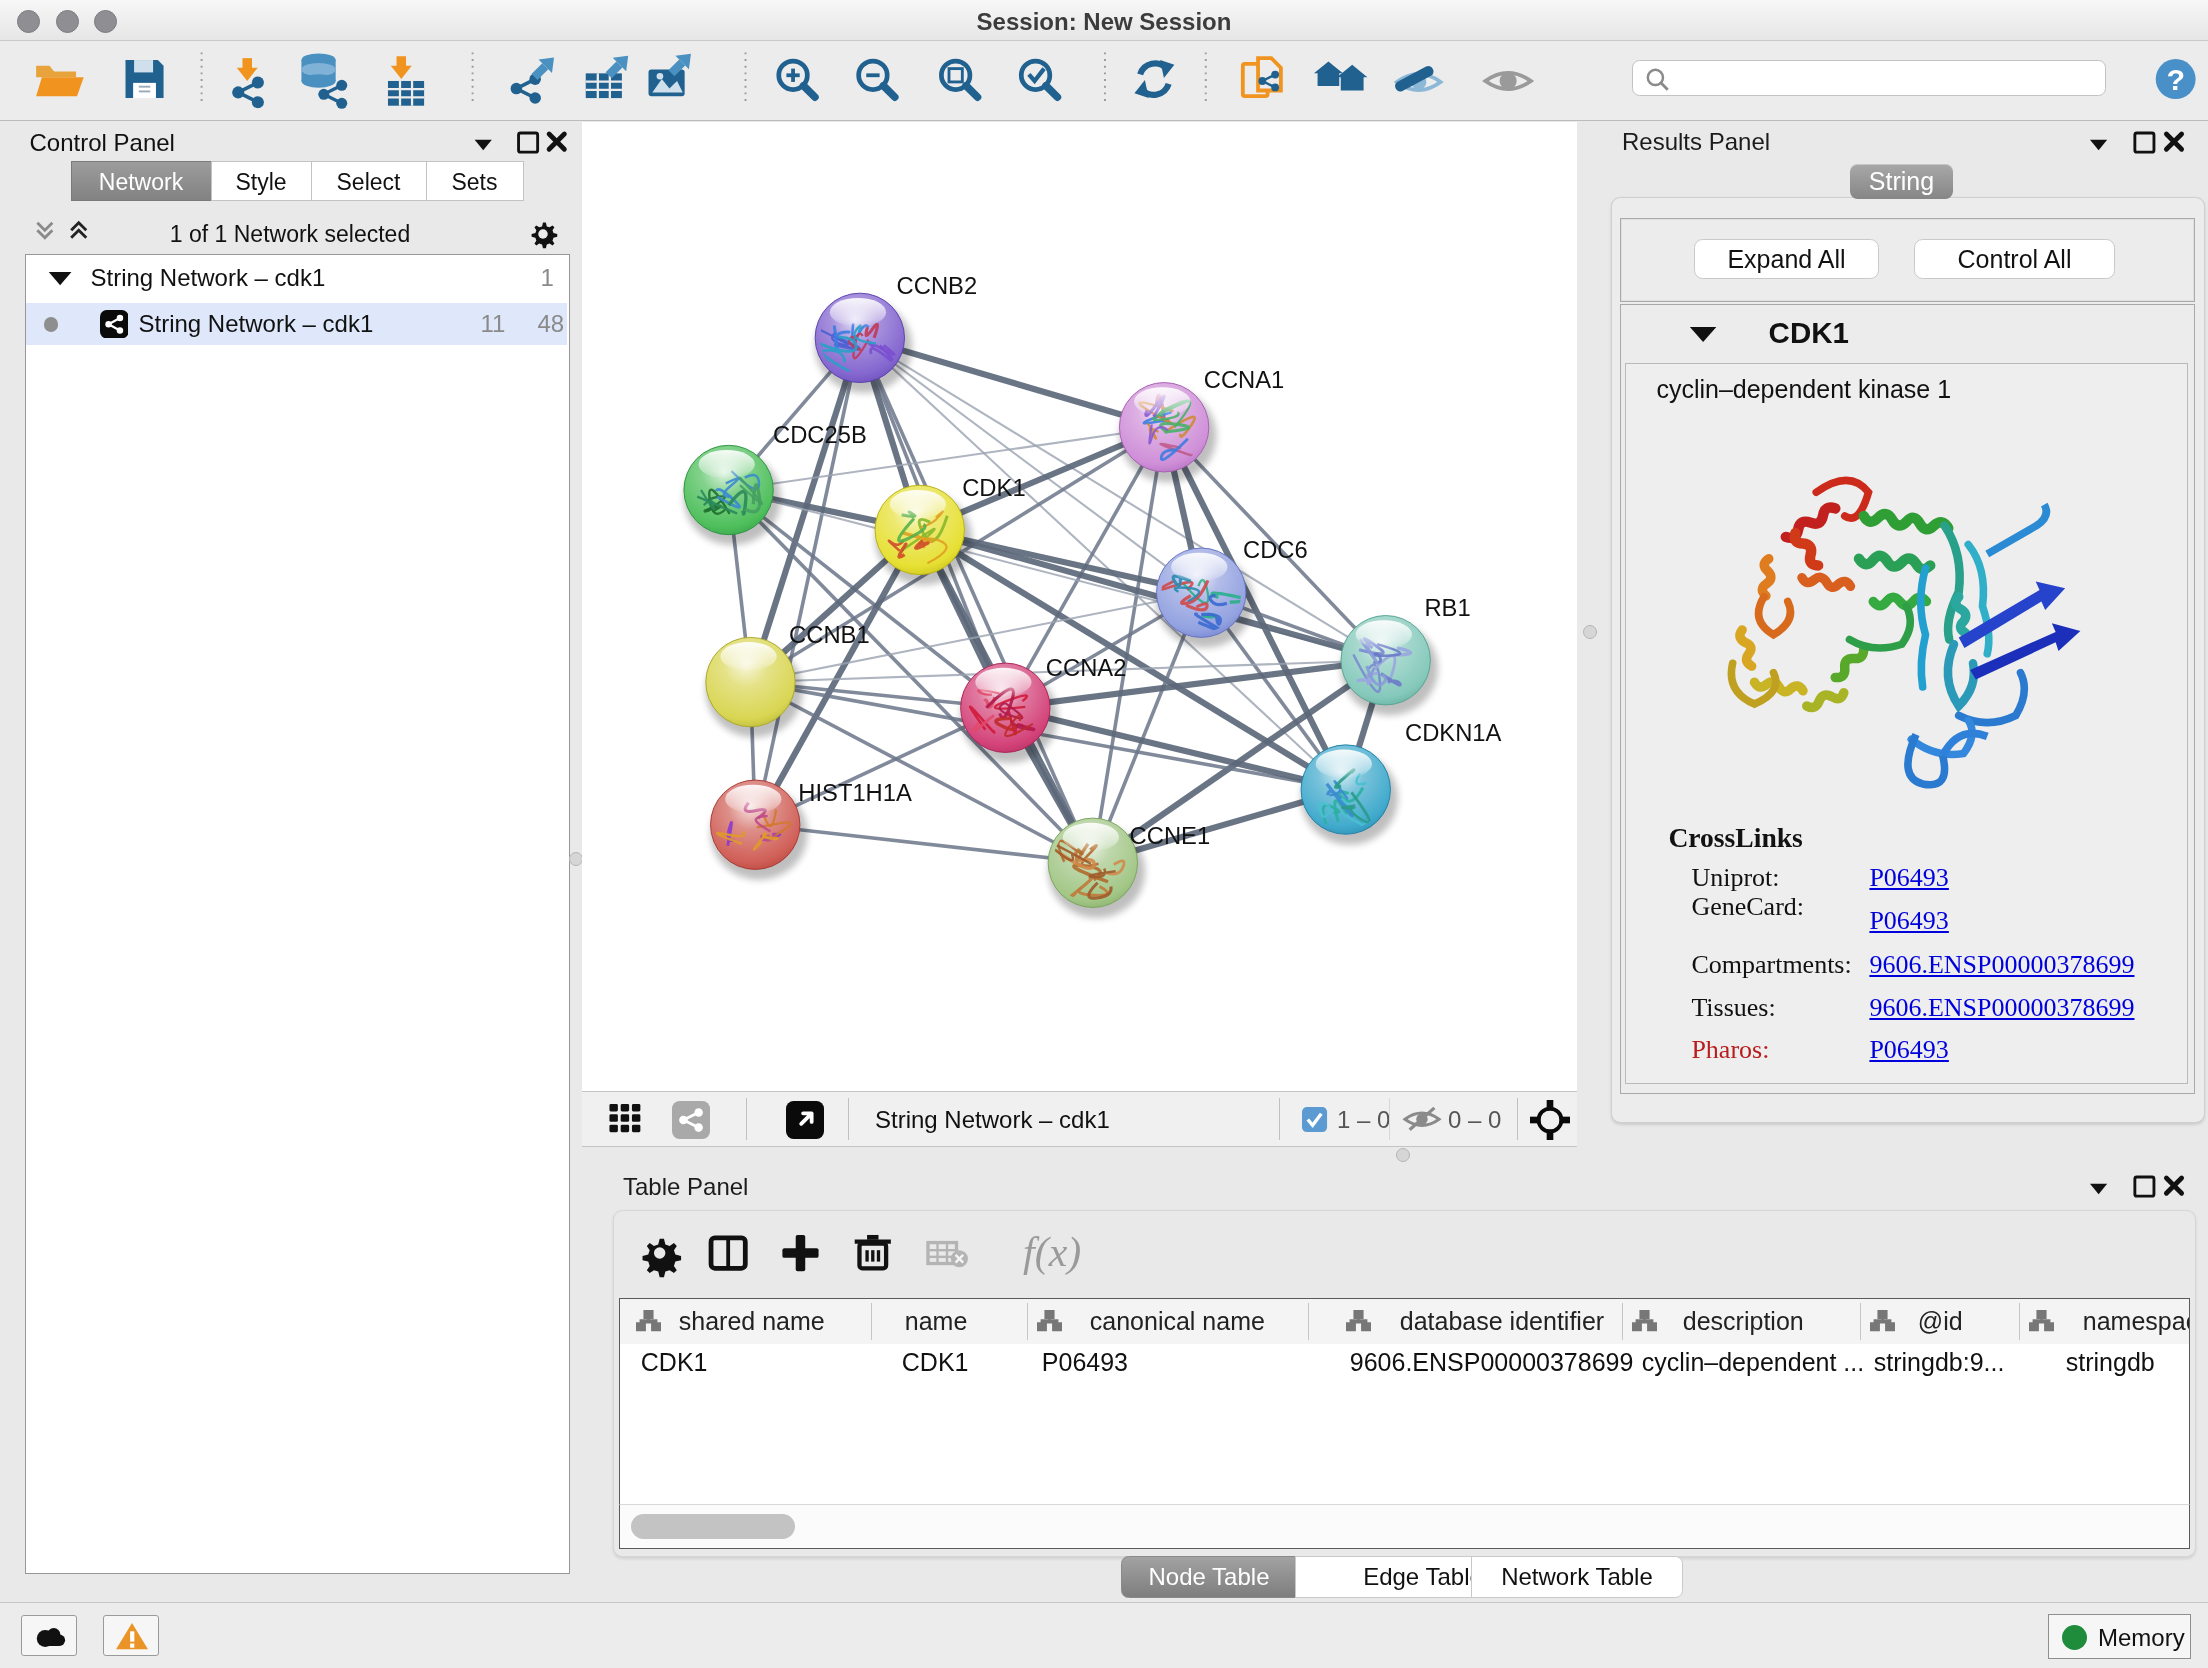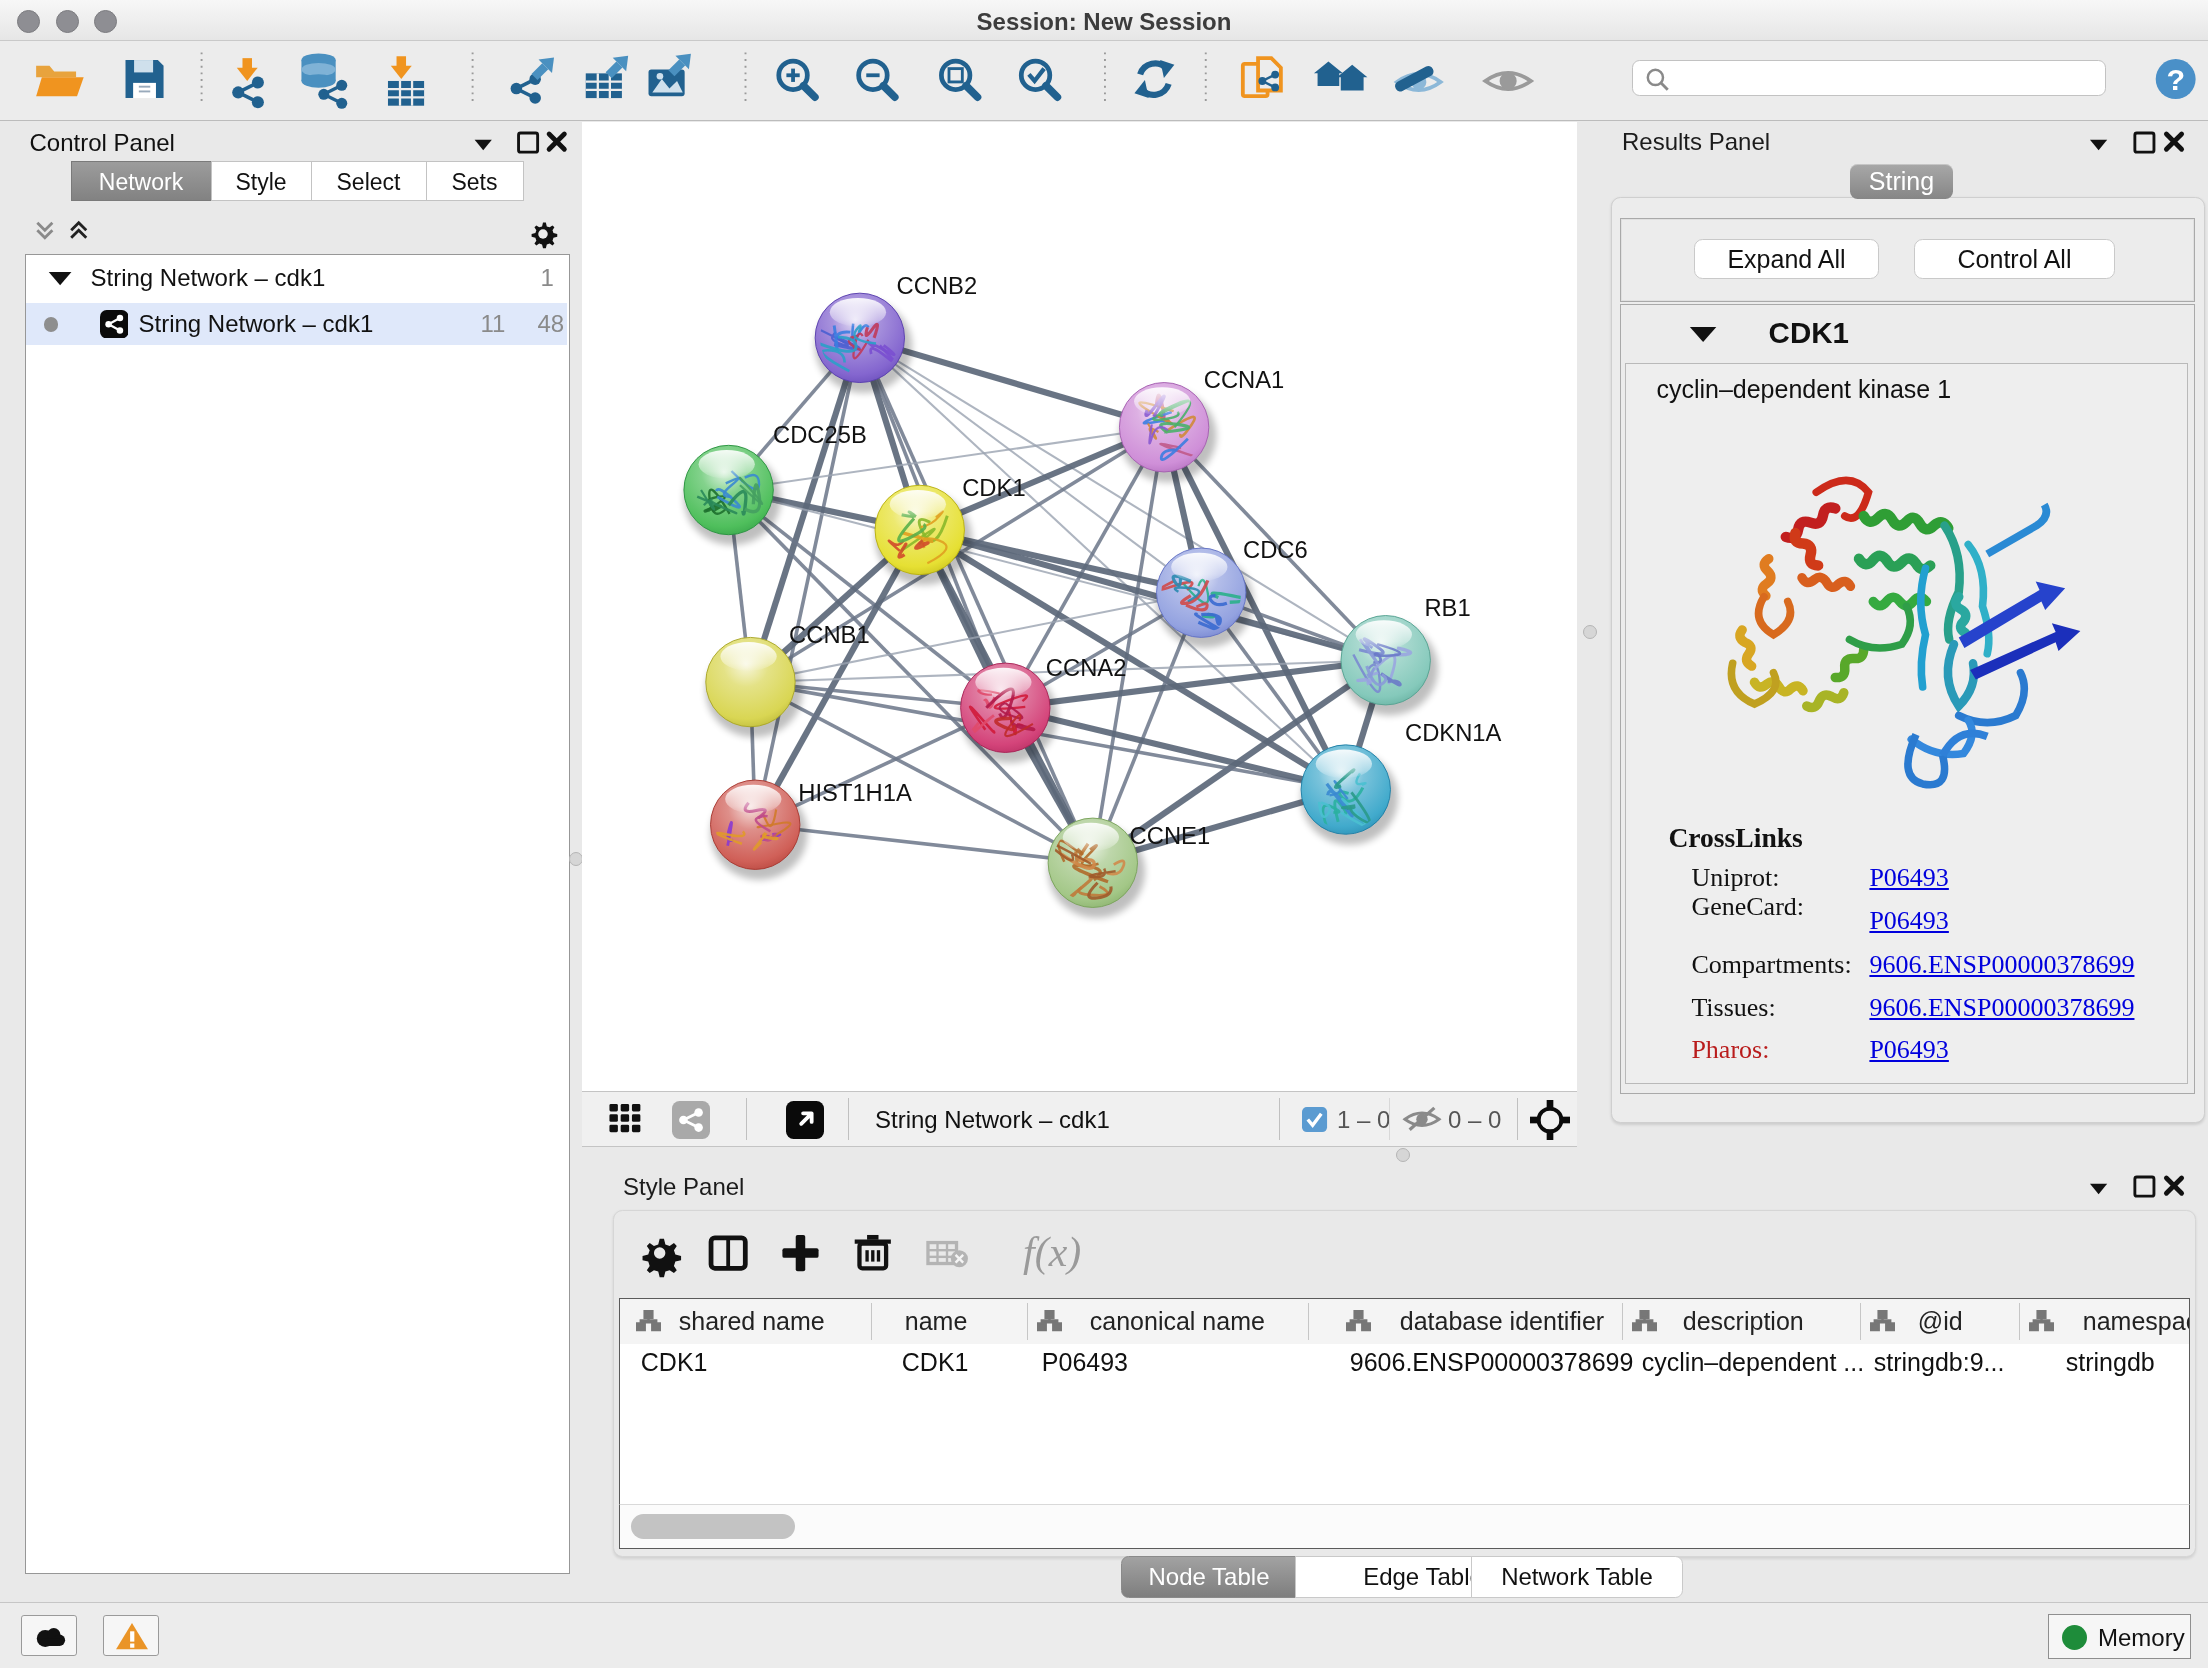--- a/index.html
+++ b/index.html
@@ -226,20 +226,21 @@
       <path d="M86 4 L102 20 M102 4 L86 20" stroke="#111" stroke-width="5" stroke-linecap="round"></path>
     </svg>
 <div class="tab tabsel abs" style="left:61px;width:139px;">Network</div>
 <div class="tab abs" style="left:201px;width:99px;">Style</div>
 <div class="tab abs" style="left:301px;width:114px;">Select</div>
 <div class="tab abs" style="left:416px;width:96px;">Sets</div>
 <svg class="abs" style="left:23px;top:95px" width="67" height="32" viewBox="0 0 70 34">
       <path d="M4 6 L12 14 L20 6 M4 14 L12 22 L20 14" fill="none" stroke="#8a8a8a" stroke-width="3"></path>
       <path d="M40 14 L48 6 L56 14 M40 22 L48 14 L56 22" fill="none" stroke="#222" stroke-width="3"></path>
     </svg>
+<div class="abs" style="left:0;top:99px;width:561px;text-align:center;font-size:23px;color:#111">1 of 1 Network selected</div>
 <svg class="abs" style="left:514px;top:93px" width="38" height="38" viewBox="0 0 40 40">
       <path fill="#111" d="M20 8 l3 0 1 4 3 1 3-2 2 2-2 3 1 3 4 1 0 3-4 1-1 3 2 3-2 2-3-2-3 1-1 4-3 0-1-4-3-1-3 2-2-2 2-3-1-3-4-1 0-3 4-1 1-3-2-3 2-2 3 2 3-1 Z"></path>
       <circle cx="20" cy="20" r="5" fill="#ececec"></circle>
     </svg>
 <div id="netlist" class="abs">
 <svg class="abs" style="left:19px;top:11.4px" width="34" height="27" viewBox="0 0 36 28">
         <path d="M4 6 L28 6 L16 20 Z" fill="#111"></path>
       </svg>
 <div class="abs" style="left:65px;top:8.6px;font-size:24px;color:#111">String Network – cdk1</div>
 <div class="abs rownum" style="left:515px;top:8.6px;font-size:24px;">1</div>
@@ -704,21 +705,21 @@
           <a class="link serif abs" style="left:243px;top:586px;font-size:26px">9606.ENSP00000378699</a>
 <div class="serif abs" style="left:65px;top:629px;font-size:26px;color:#111">Tissues:</div>
           <a class="link serif abs" style="left:243px;top:629px;font-size:26px">9606.ENSP00000378699</a>
 <div class="serif abs" style="left:65px;top:671px;font-size:26px;color:#b91c1c">Pharos:</div>
           <a class="link serif abs" style="left:243px;top:671px;font-size:26px">P06493</a>
 </div>
 </div>
 </div>
 </div>
 <div id="tpanel" class="abs">
-<div class="ptitle abs" style="left:41px;top:10.5px;">Style Panel</div>
+<div class="ptitle abs" style="left:41px;top:10.5px;">Table Panel</div>
 <svg class="abs" style="left:1508px;top:12.4px" width="105" height="27" viewBox="0 0 110 28">
       <path d="M0 10 L18 10 L9 21 Z" fill="#111"></path>
       <rect x="47" y="3" width="20" height="20" fill="none" stroke="#111" stroke-width="3" rx="2"></rect>
       <path d="M80 4 L96 20 M96 4 L80 20" stroke="#111" stroke-width="5" stroke-linecap="round"></path>
     </svg>
 <div id="tbox" class="abs">
 <svg class="abs" style="left:0;top:0" width="666" height="86" viewBox="0 0 700 90">
         <g transform="translate(48,44)">
           <path fill="#111" d="M0 -15 l4.5 0 1.5 6 4.5 1.5 4.5-3 3 3 -3 4.5 1.5 4.5 6 1.5 0 4.5 -6 1.5 -1.5 4.5 3 4.5 -3 3 -4.5-3 -4.5 1.5 -1.5 6 -4.5 0 -1.5-6 -4.5-1.5 -4.5 3 -3-3 3-4.5 -1.5-4.5 -6-1.5 0-4.5 6-1.5 1.5-4.5 -3-4.5 3-3 4.5 3 4.5-1.5 Z"></path>
           <circle r="6" fill="#e9e9e9"></circle>

